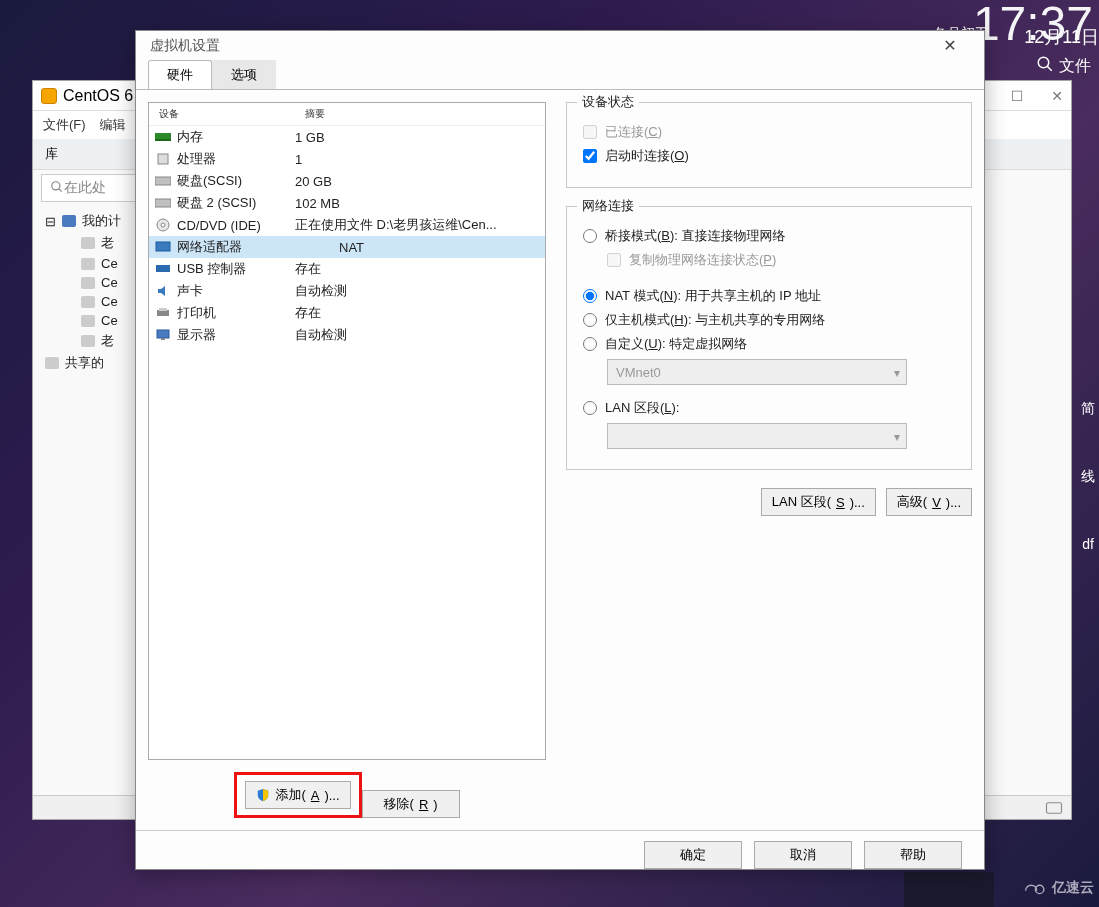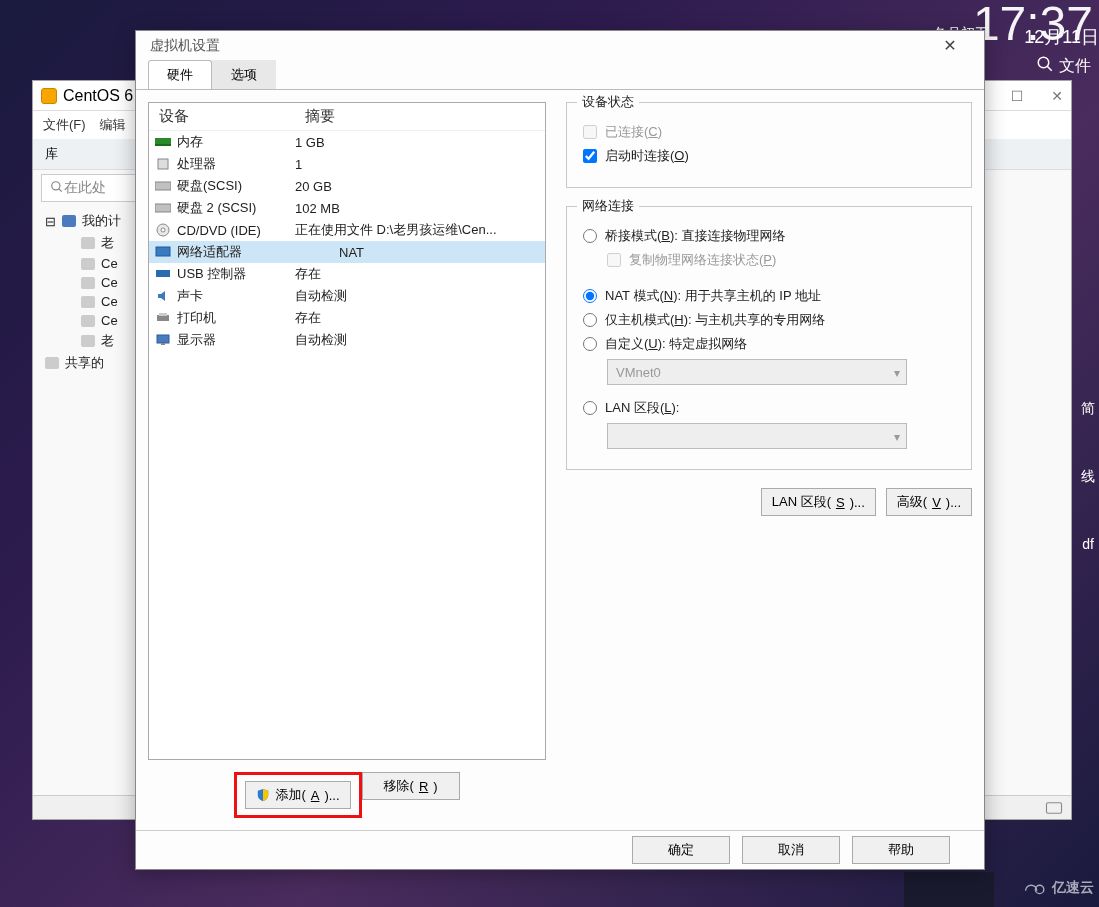--- a/index.html
+++ b/index.html
@@ -38,43 +38,43 @@
     .dlg-close{ margin-left:auto; color:#444; font-size:16px; width:40px; text-align:center;}
     .tab-strip { display: flex; height: 30px; padding-left: 12px; }
     .tab { padding: 5px 18px; font-size: 13px; border: 1px solid transparent; border-bottom: none; cursor: pointer; }
     .tab.active { background: #fff; border-color: #bbb; border-top-left-radius: 3px; border-top-right-radius: 3px; margin-bottom:-1px; }
     .tab:not(.active){ background:#e8e8e8;}
     .dlg-body{ flex:1; border-top:1px solid #bbb; background:#fdfdfd; display:flex; padding: 12px; gap:20px;}
 
     
     .hw-panel{ display:flex; flex-direction:column; align-items:center; }
     .hw-list{ width: 398px; height: 658px; background:#fff; border:1px solid #aaa; }
-    .hw-hdr{ display:flex; padding:4px 10px; font-size:15px; color:#333; border-bottom:1px solid #eee;}
+    .hw-hdr{ display:flex; padding:4px 10px; font-size:10px; color:#333; border-bottom:1px solid #eee;}
     .hw-hdr .c1{ width:146px;}
     .hw-row{ display:flex; align-items:center; height:22px; padding:0 6px; font-size:13px; color:#222; }
     .hw-row.selected{ background:#cde6f7;gap:44px; }
     .hw-row .ic{ width:16px; height:14px; display:inline-flex; align-items:center; justify-content:center; margin-right:6px;}
     .hw-row .c1{ width:140px; display:flex; align-items:center; white-space:nowrap; overflow:hidden;}
     .hw-row .c2{ flex:1; white-space:nowrap; overflow:hidden; text-overflow:ellipsis;}
-    .hw-btns{ display:flex; gap:0; margin-top:12px; }
+    .hw-btns{ display:flex; gap:0; margin-top:12px;align-items:flex-end; }
     .red-box{ border:3px solid #e11; padding: 6px 8px;}
     .btn{ height:28px; min-width:98px; padding:0 10px; background:#f0f0f0; border:1px solid #aaa; font-size:13px; display:inline-flex; align-items:center; justify-content:center; gap:5px; cursor:pointer;}
     .shield{ width:14px; height:14px; }
 
     
     .detail{ flex:1; font-size:13px; color:#222; }
     .groupbox{ border:1px solid #c8c8c8; padding:14px 16px 16px 16px; margin-bottom:18px; position:relative; }
     .groupbox .legend{ position:absolute; top:-10px; left:10px; background:#fdfdfd; padding:0 5px; font-size:13px;}
     .cbx,.rdo{ display:flex; align-items:center; gap:8px; margin:6px 0; }
     .cbx input, .rdo input{ width:14px; height:14px; }
     .indent{ margin-left:24px;}
     .sel{ margin:6px 0 4px 24px; width:300px; height:26px; border:1px solid #bbb; background:#eee; padding:0 8px; display:flex; align-items:center; font-size:13px; color:#666; position:relative;}
     .sel .chev{position:absolute;right:6px;top:6px;font-size:12px;color:#888;}
     .rule-btns{ display:flex; justify-content:flex-end; gap:10px; margin-top:8px;}
-    .dlg-footer{ height:50px; border-top:1px solid #ccc; display:flex; justify-content:flex-end; align-items:center; gap:12px; padding-right:34px;}
+    .dlg-footer{ height:50px; border-top:1px solid #ccc; display:flex; justify-content:flex-end; align-items:flex-end; gap:12px; padding-right:22px;}
     .u{ text-decoration: underline; }
     input[type=checkbox],input[type=radio]{margin:0;}
     .grayed,.grayed *{ color:#999 !important;}
   </style>
 </head>
 <body>
 
 <div class="desktop-clock">17:37</div>
 <div class="desktop-date1">冬月初五</div>
 <div class="desktop-date2">12月11日</div>

